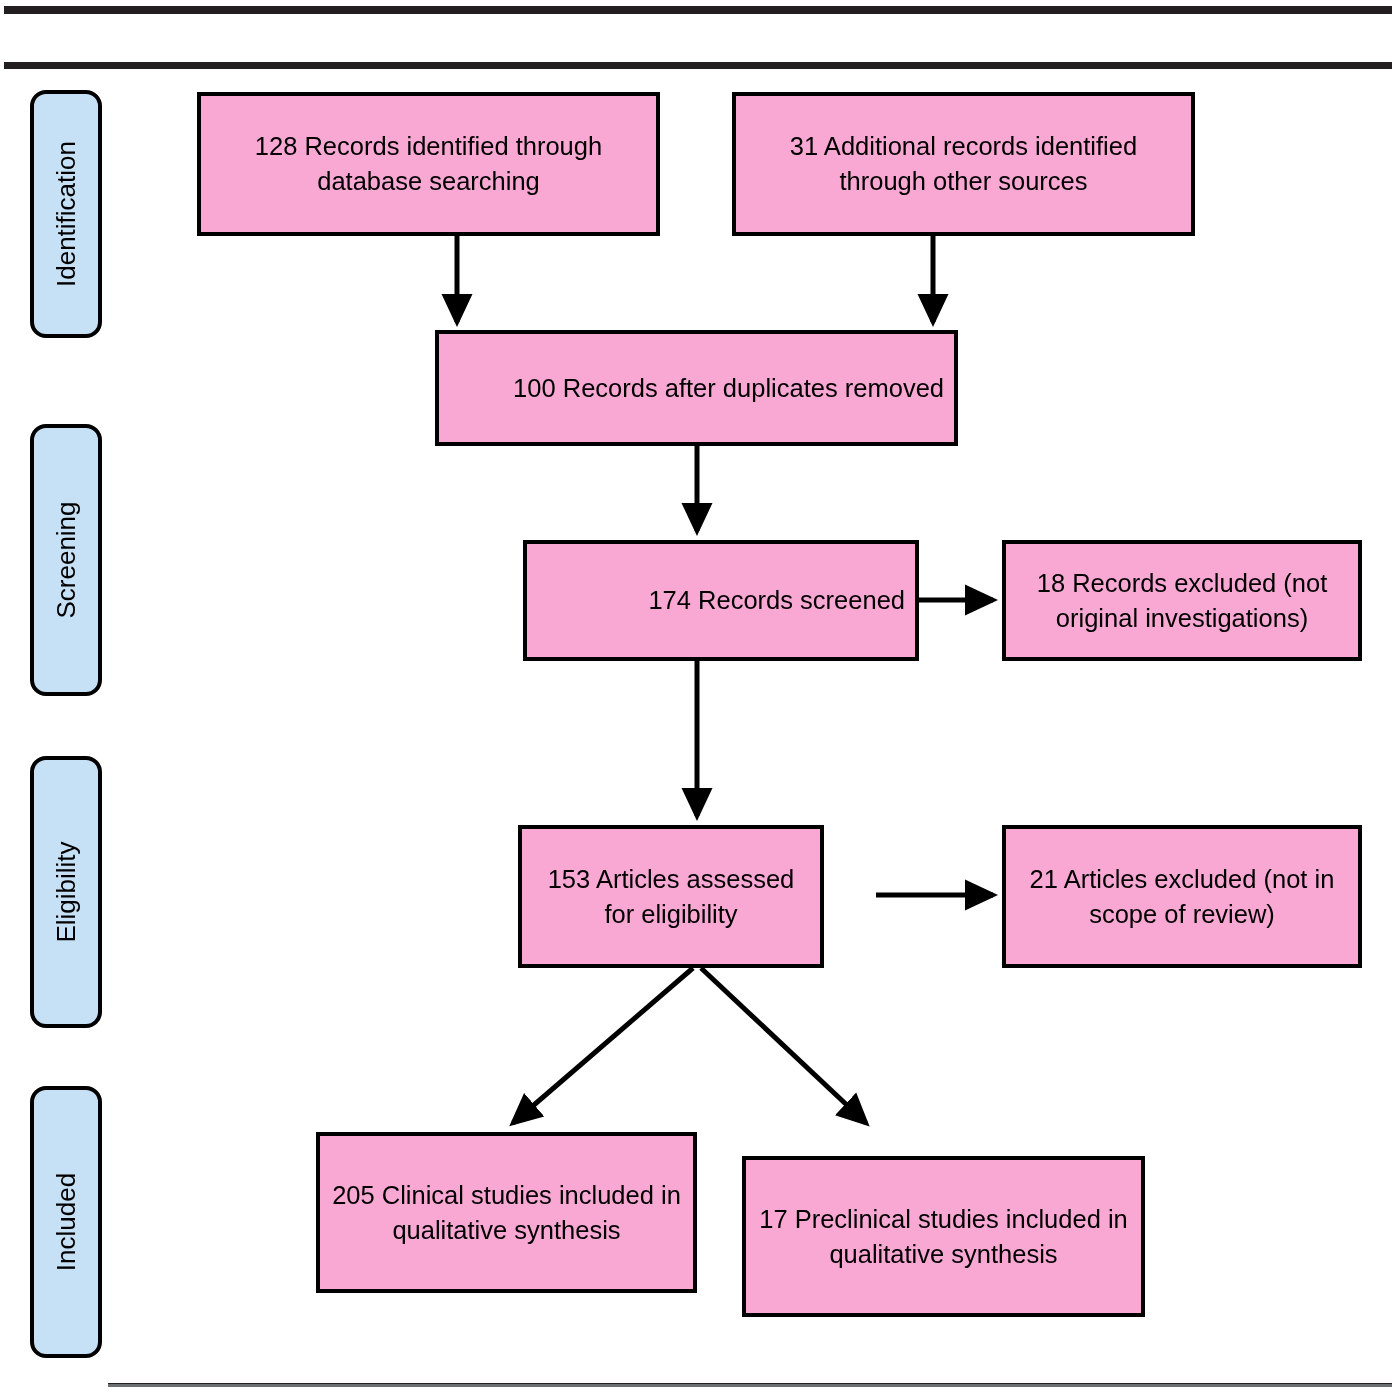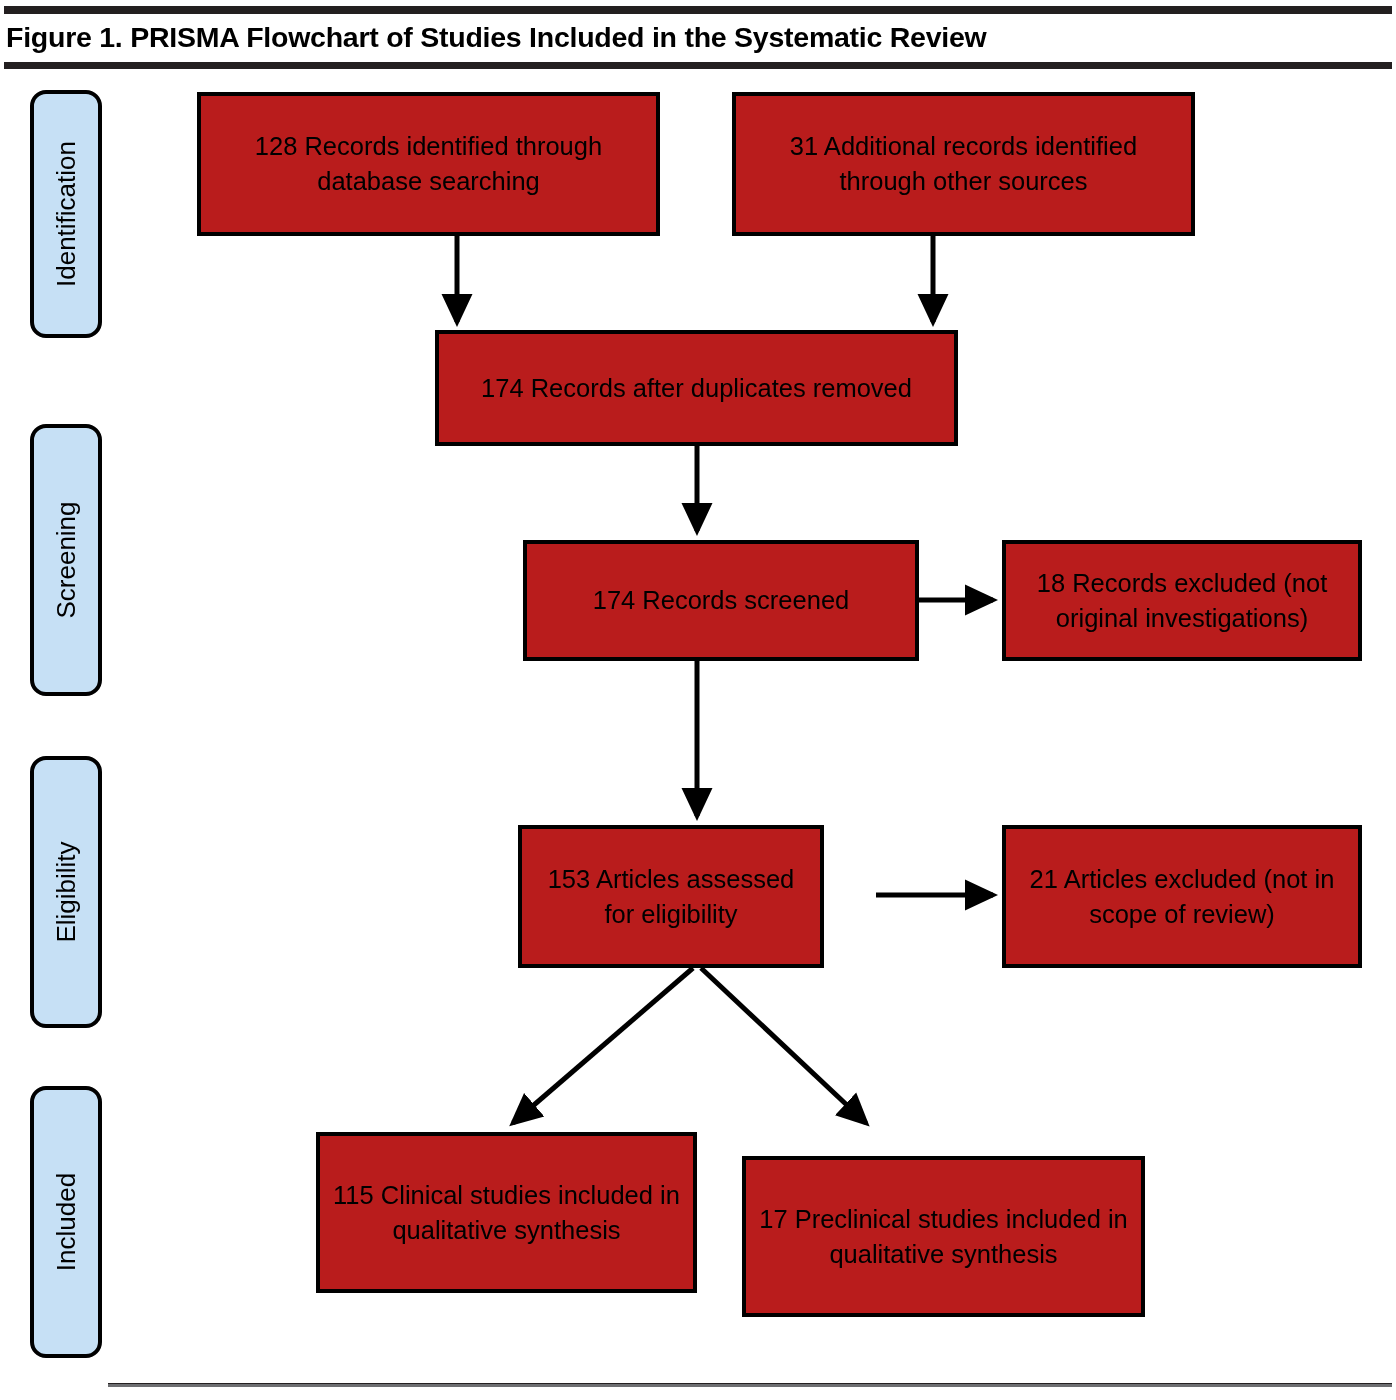--- a/index.html
+++ b/index.html
@@ -75,26 +75,26 @@
     top: 50%;
     transform: translate(-50%, -50%) rotate(-90deg);
     white-space: nowrap;
     font-size: 26px;
     line-height: 1;
   }
 
   
   .flow-box {
     position: absolute;
-    background: #b91c1c;
+    background: #f9a8d4;
     border: 4px solid #000000;
     box-sizing: border-box;
     display: flex;
     align-items: center;
-    justify-content: center;
+    justify-content: flex-end;
     text-align: center;
   }
   .flow-box .box-text {
     font-size: 25.5px;
     line-height: 35px;
     padding: 0 10px;
   }
 
   
   #connectors {
@@ -104,21 +104,20 @@
     width: 1396px;
     height: 1400px;
     pointer-events: none;
   }
 </style>
 </head>
 <body>
 
 <div id="figure-header">
   <div class="rule-top"></div>
-  <div id="figure-title">Figure 1. PRISMA Flowchart of Studies Included in the Systematic Review</div>
   <div class="rule-bottom"></div>
 </div>
 
 <div class="stage-pill" style="left:30px; top:90px; width:72px; height:248px;">
   <span class="stage-label">Identification</span>
 </div>
 
 <div class="stage-pill" style="left:30px; top:424px; width:72px; height:272px;">
   <span class="stage-label">Screening</span>
 </div>
@@ -157,40 +156,40 @@
 
 <div class="flow-box" style="left:197px; top:92px; width:463px; height:144px;">
   <span class="box-text">128 Records identified through database searching</span>
 </div>
 
 <div class="flow-box" style="left:732px; top:92px; width:463px; height:144px;">
   <span class="box-text">31 Additional records identified through other sources</span>
 </div>
 
 <div class="flow-box" style="left:435px; top:330px; width:523px; height:116px;">
-  <span class="box-text">174 Records after duplicates removed</span>
+  <span class="box-text">100 Records after duplicates removed</span>
 </div>
 
 <div class="flow-box" style="left:523px; top:540px; width:396px; height:121px;">
   <span class="box-text">174 Records screened</span>
 </div>
 
 <div class="flow-box" style="left:1002px; top:540px; width:360px; height:121px;">
   <span class="box-text">18 Records excluded (not original investigations)</span>
 </div>
 
 <div class="flow-box" style="left:518px; top:825px; width:306px; height:143px;">
   <span class="box-text">153 Articles assessed for eligibility</span>
 </div>
 
 <div class="flow-box" style="left:1002px; top:825px; width:360px; height:143px;">
   <span class="box-text">21 Articles excluded (not in scope of review)</span>
 </div>
 
 <div class="flow-box" style="left:316px; top:1132px; width:381px; height:161px;">
-  <span class="box-text">115 Clinical studies included in qualitative synthesis</span>
+  <span class="box-text">205 Clinical studies included in qualitative synthesis</span>
 </div>
 
 <div class="flow-box" style="left:742px; top:1132px; width:403px; height:161px;margin-top:24px;">
   <span class="box-text">17 Preclinical studies included in qualitative synthesis</span>
 </div>
 
 <div class="rule-footer"></div>
 
 </body></html>

